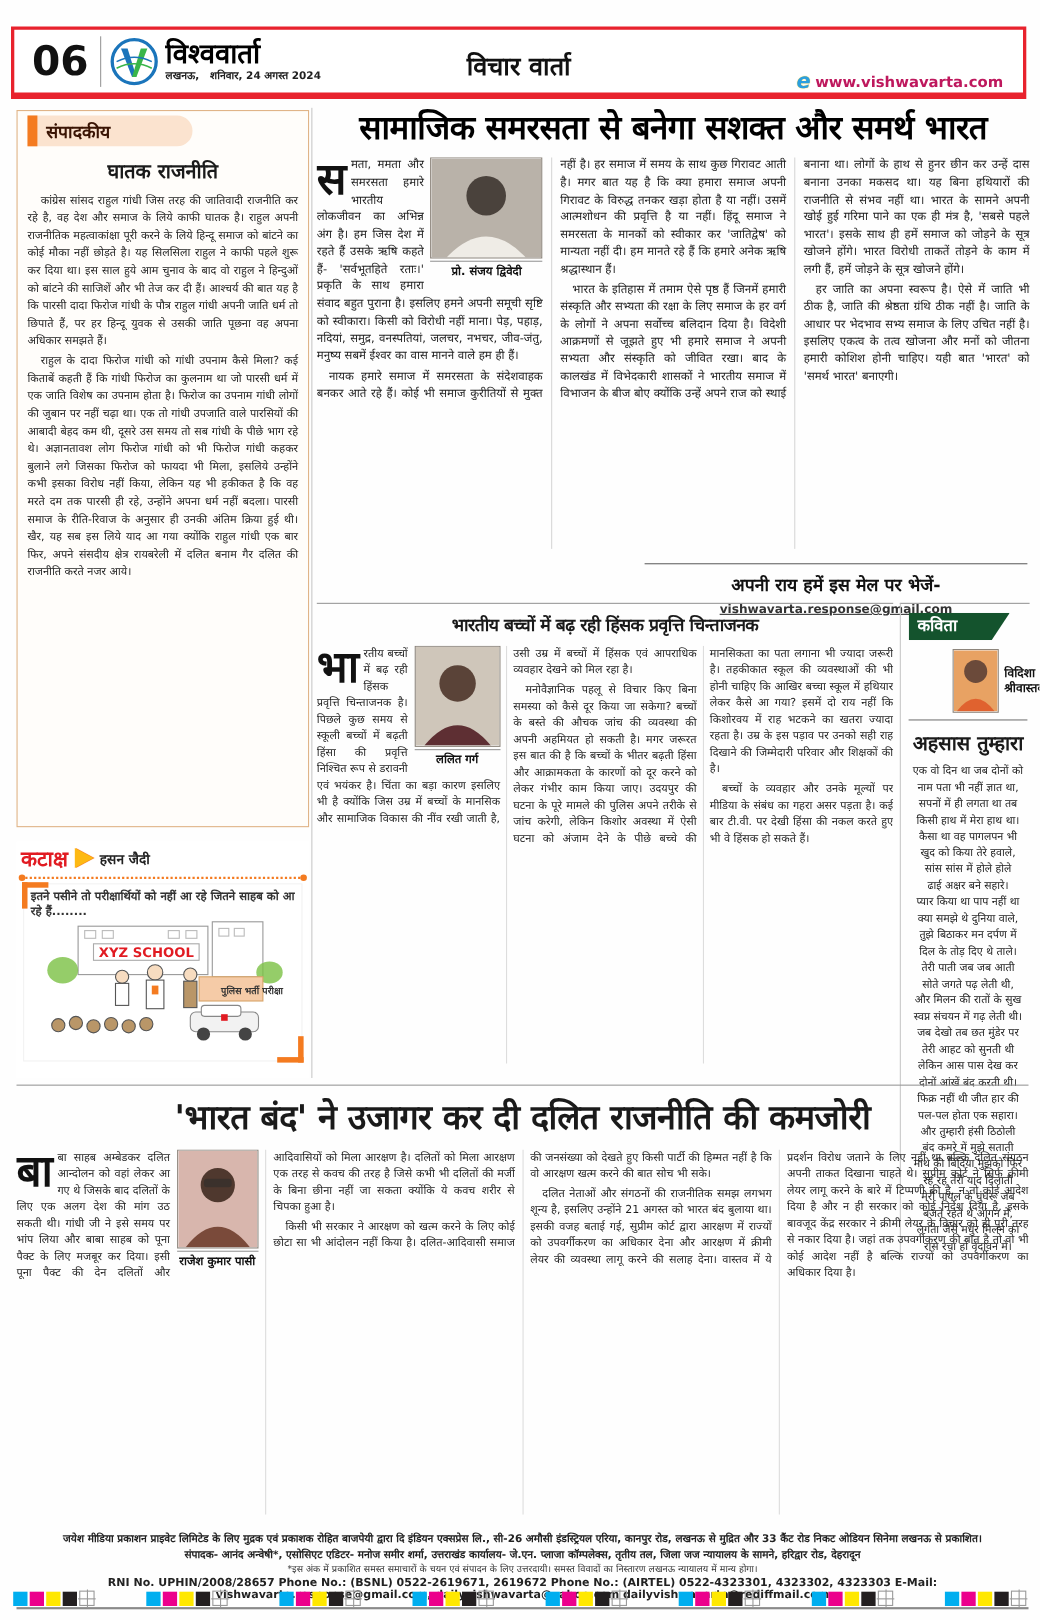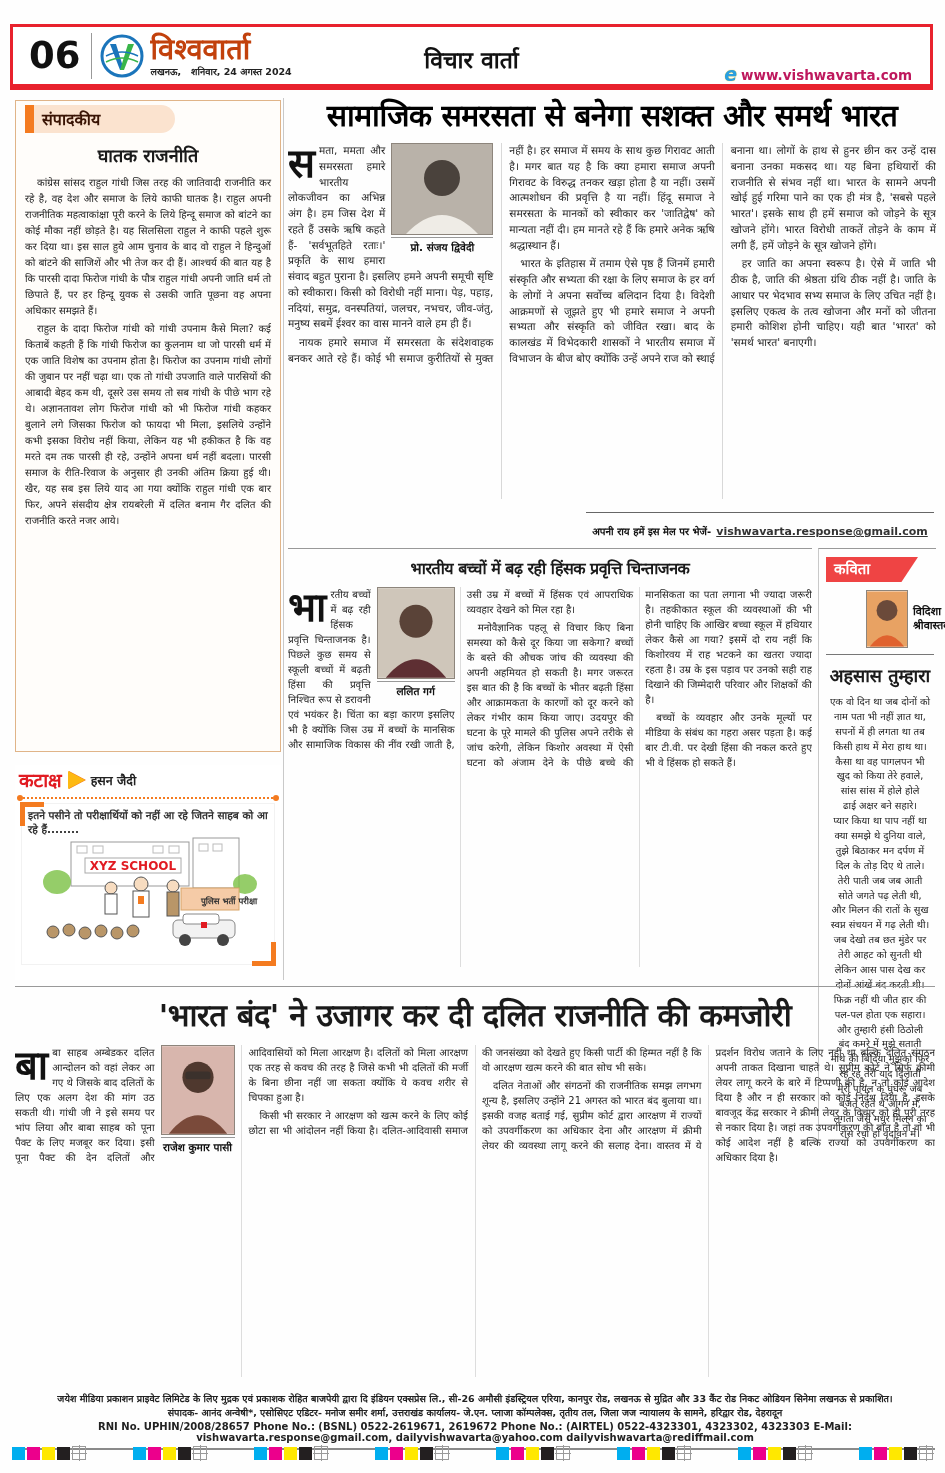--- a/index.html
+++ b/index.html
@@ -11,21 +11,21 @@
   
   .masthead {
     position:absolute; left:10px; top:24px; width:923px; height:66px;
     border:3px solid #e8222d; border-bottom-width:6px; background:#fff;
     display:flex; align-items:center; padding:0 10px;
   }
   .pagenum { font-size:37px; font-weight:700; color:#111; padding:0 10px 0 6px; }
   .mast-divider { width:1px; height:46px; background:#999; margin-right:8px; }
   .logo { width:44px; height:44px; margin-right:7px; flex:0 0 auto; }
   .mast-title-block { line-height:1.05; }
-  .mast-title { font-size:29px; font-weight:700; color:#c2410c; }
+  .mast-title { font-size:25px; font-weight:700; color:#000000; }
   .mast-sub { font-size:9.5px; color:#222; font-weight:700; margin-top:3px; }
   .mast-center {
     position:absolute; left:0; right:0; top:16px; text-align:center;
     font-size:23px; font-weight:700; color:#111; pointer-events:none;
   }
   .mast-right { position:absolute; right:18px; top:38px; display:flex; align-items:center; gap:4px; }
   .e-icon { font-size:19px; font-weight:700; font-style:italic; color:#2a9fe0;
     text-shadow:0 0 1px #f8c200; line-height:1; }
   .site { font-size:13.5px; font-weight:700; color:#be185d; text-decoration:none; }
   
@@ -66,32 +66,32 @@
   .fig-caption { font-size:10.5px; font-weight:700; color:#111; border-top:1px solid #999; margin-top:2px; padding-top:2px; }
   .body-cols p { font-size:10.5px; line-height:1.5; text-align:justify; text-indent:11px; margin-bottom:3px; color:#1e1e1e; }
   .body-cols p.first { text-indent:0; }
   
   .main-article { position:absolute; left:288px; top:94px; width:648px; }
   .main-article h1 { font-size:30px; font-weight:700; text-align:center; letter-spacing:-0.5px; color:#000; }
   .main-article .body-cols { margin-top:8px; height:356px; column-count:3; column-gap:16px;
     column-rule:1px solid #d8d8d8; column-fill:balance; overflow:hidden; }
   .feedback { position:absolute; right:2px; top:418px; width:348px; border-top:1.5px solid #666;
     padding-top:7px; text-align:center; }
-  .feedback .fb-hi { font-size:10px; font-weight:700; color:#111; }
+  .feedback .fb-hi { font-size:16px; font-weight:700; color:#111; }
   .feedback .fb-mail { font-size:11px; font-weight:700; color:#333; }
   
   .children-article { position:absolute; left:288px; top:548px; width:524px; border-top:1px solid #999; padding-top:8px; }
   .children-article h2 { font-size:16px; font-weight:700; text-align:center; letter-spacing:-0.5px; }
   .children-article .body-cols { margin-top:8px; height:380px; column-count:3; column-gap:12px;
     column-rule:1px solid #ddd; column-fill:balance; overflow:hidden; }
   .children-article .body-cols p { font-size:10px; }
   
   .poem-box { position:absolute; left:818px; top:548px; width:118px; border-top:1px solid #999;
     border-left:1px solid #c9c9c9; padding:8px 2px 0 7px; }
-  .poem-ribbon { width:92px; height:25px; background:#ef4444; color:#fff; font-size:15px; font-weight:700;
+  .poem-ribbon { width:92px; height:25px; background:#14532d; color:#fff; font-size:15px; font-weight:700;
     line-height:25px; padding-left:8px; clip-path:polygon(0 0,100% 0,82% 100%,0 100%); }
   .poem-authorrow { display:flex; align-items:center; gap:5px; margin:8px 0 6px;padding-left:40px; }
   .poem-author { font-size:11px; font-weight:700; color:#111; line-height:1.3; }
   .poem-title { text-align:center; font-size:18px; font-weight:700; border-top:1px solid #777;
     margin-top:4px; padding-top:8px; }
   .poem-lines { margin-top:8px; font-size:9.8px; line-height:1.52; text-align:center;
     white-space:pre-line; color:#222; font-weight:500; }
   
   .bottom-article { position:absolute; left:15px; top:986px; width:920px; border-top:1px solid #999; padding-top:6px; }
   .bottom-article h1 { font-size:31px; font-weight:700; text-align:center; letter-spacing:-0.5px; }
@@ -318,20 +318,21 @@
       <span>बा साहब अम्बेडकर दलित आन्दोलन को वहां लेकर आ गए थे जिसके बाद दलितों के लिए एक अलग देश की मांग उठ सकती थी। गांधी जी ने इसे समय पर भांप लिया और बाबा साहब को पूना पैक्ट के लिए मजबूर कर दिया। इसी पूना पैक्ट की देन दलितों और आदिवासियों को मिला आरक्षण है। दलितों को मिला आरक्षण एक तरह से कवच की तरह है जिसे कभी भी दलितों की मर्जी के बिना छीना नहीं जा सकता क्योंकि ये कवच शरीर से चिपका हुआ है।</span>
     </p>
     <p>किसी भी सरकार ने आरक्षण को खत्म करने के लिए कोई छोटा सा भी आंदोलन नहीं किया है। दलित-आदिवासी समाज की जनसंख्या को देखते हुए किसी पार्टी की हिम्मत नहीं है कि वो आरक्षण खत्म करने की बात सोच भी सके।</p>
     <p>दलित नेताओं और संगठनों की राजनीतिक समझ लगभग शून्य है, इसलिए उन्होंने 21 अगस्त को भारत बंद बुलाया था। इसकी वजह बताई गई, सुप्रीम कोर्ट द्वारा आरक्षण में राज्यों को उपवर्गीकरण का अधिकार देना और आरक्षण में क्रीमी लेयर की व्यवस्था लागू करने की सलाह देना। वास्तव में ये प्रदर्शन विरोध जताने के लिए नहीं था बल्कि दलित संगठन अपनी ताकत दिखाना चाहते थे। सुप्रीम कोर्ट ने सिर्फ क्रीमी लेयर लागू करने के बारे में टिप्पणी की है, न तो कोई आदेश दिया है और न ही सरकार को कोई निर्देश दिया है, इसके बावजूद केंद्र सरकार ने क्रीमी लेयर के विचार को ही पूरी तरह से नकार दिया है। जहां तक उपवर्गीकरण की बात है तो वो भी कोई आदेश नहीं है बल्कि राज्यों को उपवर्गीकरण का अधिकार दिया है।</p>
   </div>
 </article>
 
 <footer class="imprint">
   <div class="l1">जयेश मीडिया प्रकाशन प्राइवेट लिमिटेड के लिए मुद्रक एवं प्रकाशक रोहित बाजपेयी द्वारा दि इंडियन एक्सप्रेस लि., सी-26 अमौसी इंडस्ट्रियल एरिया, कानपुर रोड, लखनऊ से मुद्रित और 33 कैंट रोड निकट ओडियन सिनेमा लखनऊ से प्रकाशित।</div>
   <div class="l2">संपादक- आनंद अन्वेषी*, एसोसिएट एडिटर- मनोज समीर शर्मा, उत्तराखंड कार्यालय- जे.एन. प्लाजा कॉम्पलेक्स, तृतीय तल, जिला जज न्यायालय के सामने, हरिद्वार रोड, देहरादून</div>
+  <div class="l3">*इस अंक में प्रकाशित समस्त समाचारों के चयन एवं संपादन के लिए उत्तरदायी। समस्त विवादों का निस्तारण लखनऊ न्यायालय में मान्य होगा।</div>
   <div class="l4">RNI No. UPHIN/2008/28657  Phone No.:  (BSNL) 0522-2619671, 2619672  Phone No.: (AIRTEL) 0522-4323301, 4323302, 4323303  E-Mail: vishwavarta.response@gmail.com,  dailyvishwavarta@yahoo.com  dailyvishwavarta@rediffmail.com</div>
 </footer>
 
 <div class="cmyk-strip">
   <div class="cmyk-group">
       <span class="sq c"></span>
       <span class="sq m"></span>
       <span class="sq y"></span>
       <span class="sq k"></span>
       <span class="regmark"></span>

